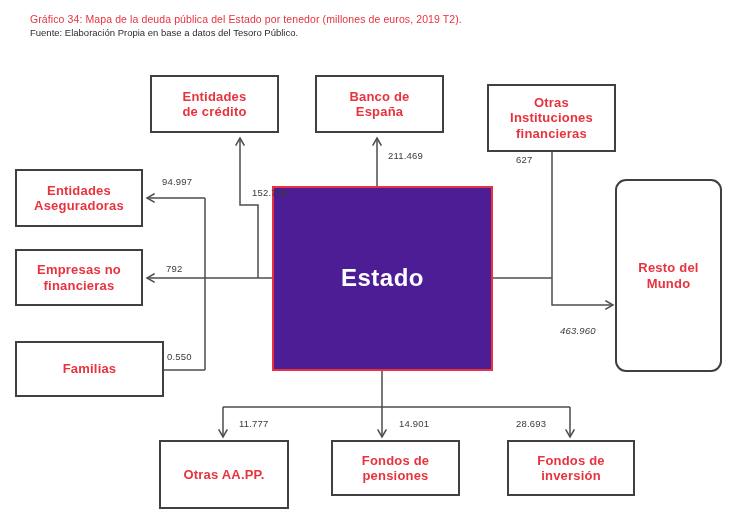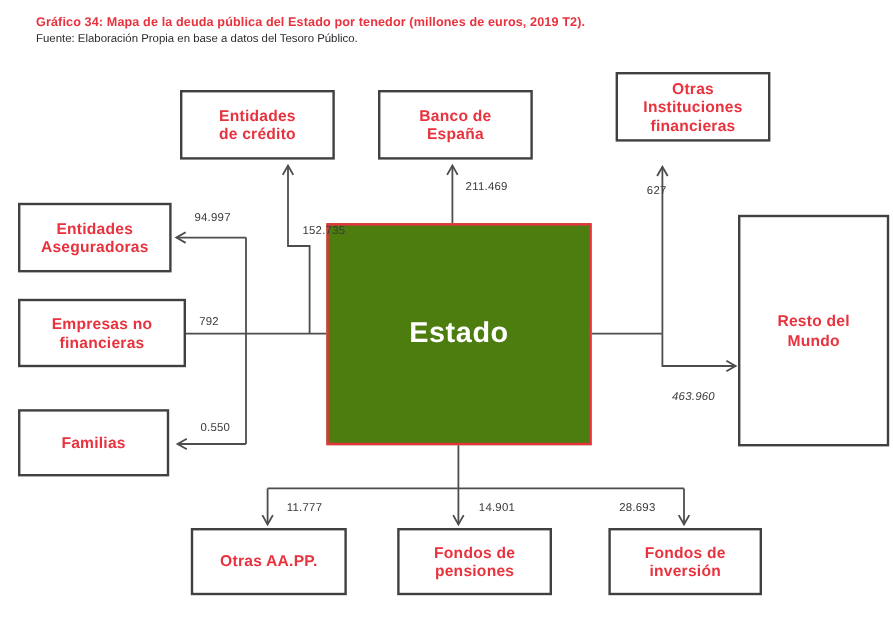--- a/index.html
+++ b/index.html
@@ -8,21 +8,21 @@
     width: 744px;
     height: 525px;
     background: #ffffff;
     font-family: "Liberation Sans", "DejaVu Sans", sans-serif;
     overflow: hidden;
   }
   .title {
     position: absolute;
     left: 30px; top: 13px;
     font-size: 10.5px;
-    font-weight: bold;
+    font-weight: normal;
     color: #e8333f;
     letter-spacing: 0.1px;
   }
   .source {
     position: absolute;
     left: 30px; top: 27px;
     font-size: 9.5px;
     color: #2b2b2b;
   }
   svg.lines {
@@ -42,21 +42,21 @@
   .box-label {
     color: #e8333f;
     font-weight: bold;
     font-size: 13px;
     line-height: 1.18;
     text-align: center;
     white-space: pre-line;
     letter-spacing: 0.2px;
   }
   .box.center {
-    background: #4d7c0f;
+    background: #4c1d95;
     border-color: #e8333f;
   }
   .box.center .box-label {
     color: #ffffff;
     font-size: 24px;
     letter-spacing: 0.5px;
   }
   .value {
     position: absolute;
     font-size: 9.5px;
@@ -116,58 +116,58 @@
   </div>
 
   <div class="box" style="left:150px; top:75px; width:129px; height:58px;">
     <span class="box-label">Entidades
 de crédito</span>
   </div>
   <div class="box" style="left:315px; top:75px; width:129px; height:58px;">
     <span class="box-label">Banco de
 España</span>
   </div>
-  <div class="box" style="left:487px; top:60px; width:129px; height:58px;margin-left:26px;">
+  <div class="box" style="left:487px; top:84px; width:129px; height:68px;">
     <span class="box-label">Otras
 Instituciones
 financieras</span>
   </div>
 
   <div class="box" style="left:15px; top:169px; width:128px; height:58px;">
     <span class="box-label">Entidades
 Aseguradoras</span>
   </div>
-  <div class="box" style="left:15px; top:249px; width:140px; height:57px;">
+  <div class="box" style="left:15px; top:249px; width:128px; height:57px;">
     <span class="box-label">Empresas no
 financieras</span>
   </div>
-  <div class="box" style="left:15px; top:341px; width:126px; height:56px;">
+  <div class="box" style="left:15px; top:341px; width:149px; height:56px;">
     <span class="box-label">Familias</span>
   </div>
 
-  <div class="box" style="left:615px; top:179px; width:126px; height:193px;">
+  <div class="box" style="left:615px; top:179px; width:107px; height:193px;border-radius:11px;">
     <span class="box-label">Resto del
 Mundo</span>
   </div>
 
-  <div class="box" style="left:159px; top:440px; width:130px; height:56px;">
+  <div class="box" style="left:159px; top:440px; width:130px; height:69px;">
     <span class="box-label">Otras AA.PP.</span>
   </div>
   <div class="box" style="left:331px; top:440px; width:129px; height:56px;">
     <span class="box-label">Fondos de
 pensiones</span>
   </div>
   <div class="box" style="left:507px; top:440px; width:128px; height:56px;">
     <span class="box-label">Fondos de
 inversión</span>
   </div>
 
   <span class="value" style="left:252px; top:150px;margin-top:37px;">152.735</span>
   <span class="value" style="left:388px; top:150px;">211.469</span>
-  <span class="value" style="left:516px; top:154px;margin-left:23px;">627</span>
+  <span class="value" style="left:516px; top:154px;">627</span>
   <span class="value" style="left:162px; top:176px;">94.997</span>
   <span class="value" style="left:166px; top:263px;">792</span>
   <span class="value" style="left:167px; top:351px;">0.550</span>
   <span class="value" style="left:560px; top:325px;font-style:italic;">463.960</span>
   <span class="value" style="left:239px; top:418px;">11.777</span>
   <span class="value" style="left:399px; top:418px;text-align:center;">14.901</span>
   <span class="value" style="left:516px; top:418px;text-align:center;">28.693</span>
 
 </div>
 

